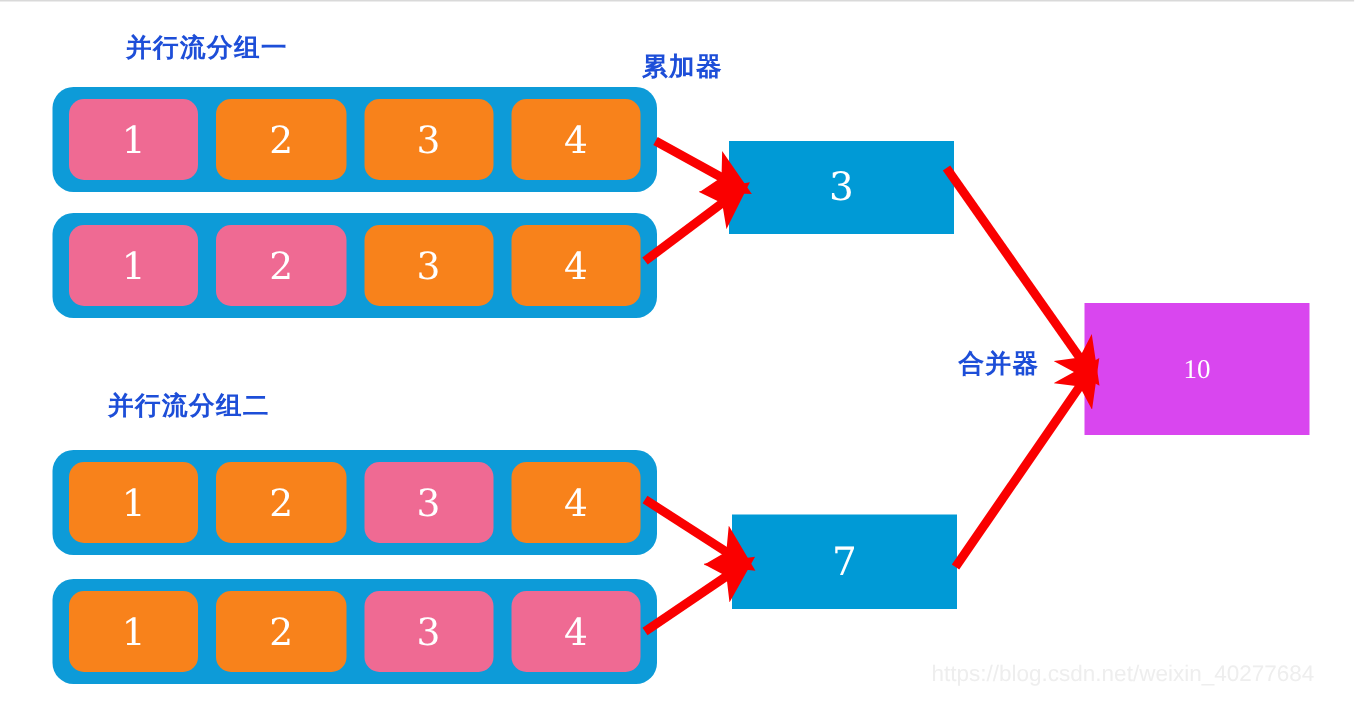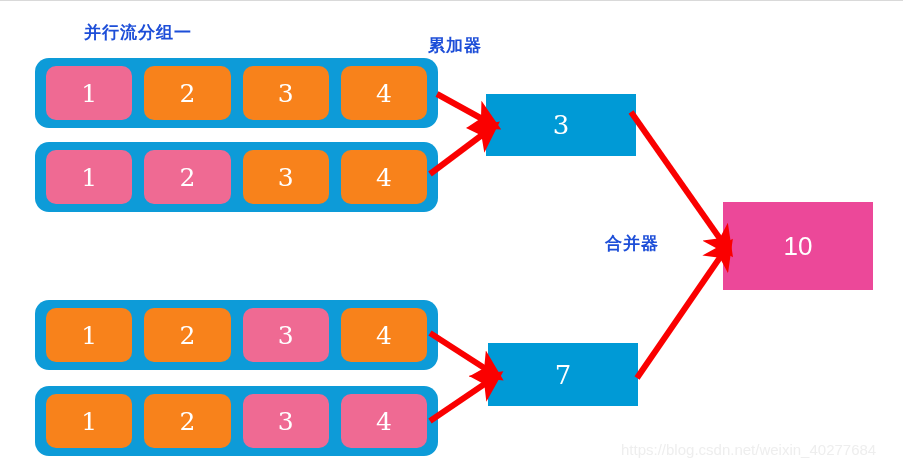--- a/index.html
+++ b/index.html
@@ -74,27 +74,27 @@
     display: flex;
     align-items: center;
     justify-content: center;
     color: #ffffff;
     font-family: "DejaVu Serif", serif;
     font-size: 26px;
     line-height: 1;
   }
   .merge-box {
     position: absolute;
-    background: #ec4899;
+    background: #d946ef;
     display: flex;
     align-items: center;
     justify-content: center;
     color: #ffffff;
-    font-family: Liberation Sans, sans-serif;
-    font-size: 26px;
+    font-family: Liberation Serif, serif;
+    font-size: 18px;
     line-height: 1;
   }
 
   
   #arrows {
     position: absolute;
     left: 0; top: 0;
     width: 903px; height: 474px;
     pointer-events: none;
   }
@@ -113,22 +113,23 @@
 <body>
 
 <div id="canvas">
 
   <div class="top-rule"></div>
 
   <div class="label-red" style="left:84px; top:24px;">并行流分组一</div>
 
   <div class="label-red" style="left:428px; top:37px;">累加器</div>
 
+  <div class="label-red" style="left:72px; top:263px;">并行流分组二</div>
 
-  <div class="label-red" style="left:605px; top:235px;">合并器</div>
+  <div class="label-red" style="left:639px; top:235px;">合并器</div>
 
   <div class="stream-bar" style="left:35px; top:58px; width:403px; height:70px;">
     <div class="cells">
       <div class="cell pink">1</div>
       <div class="cell orange">2</div>
       <div class="cell orange">3</div>
       <div class="cell orange">4</div>
     </div>
   </div>
 

